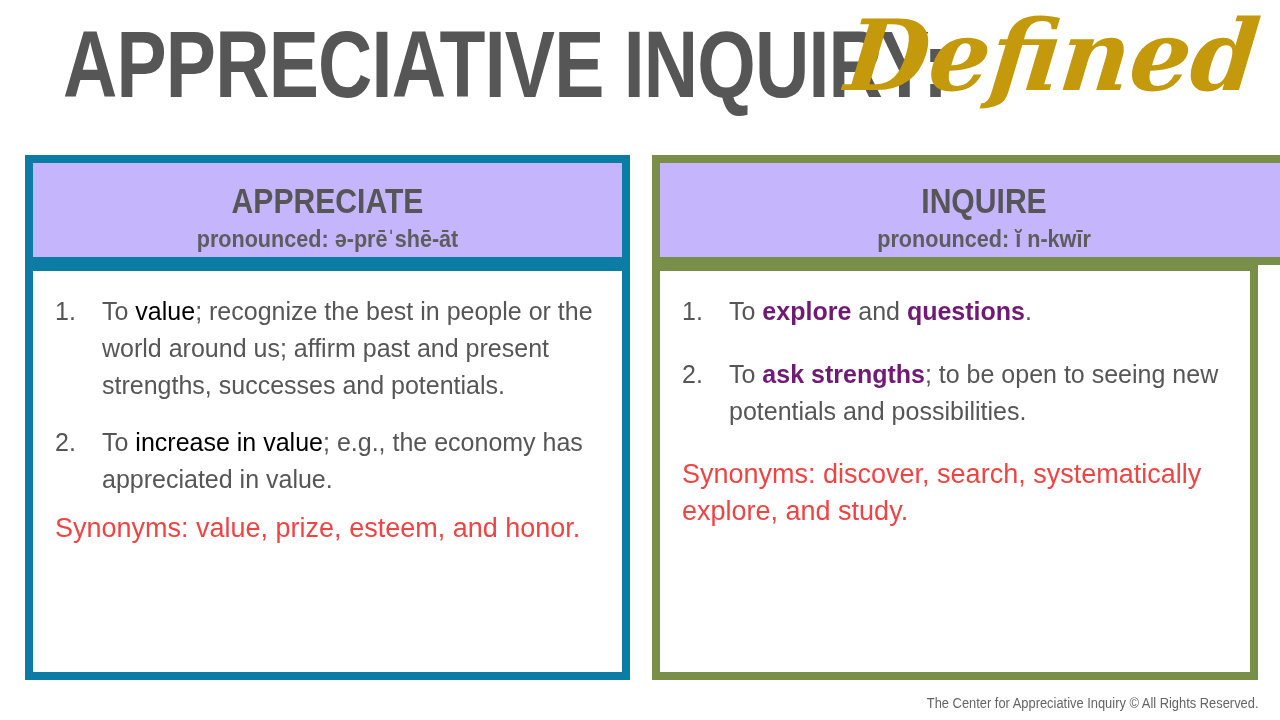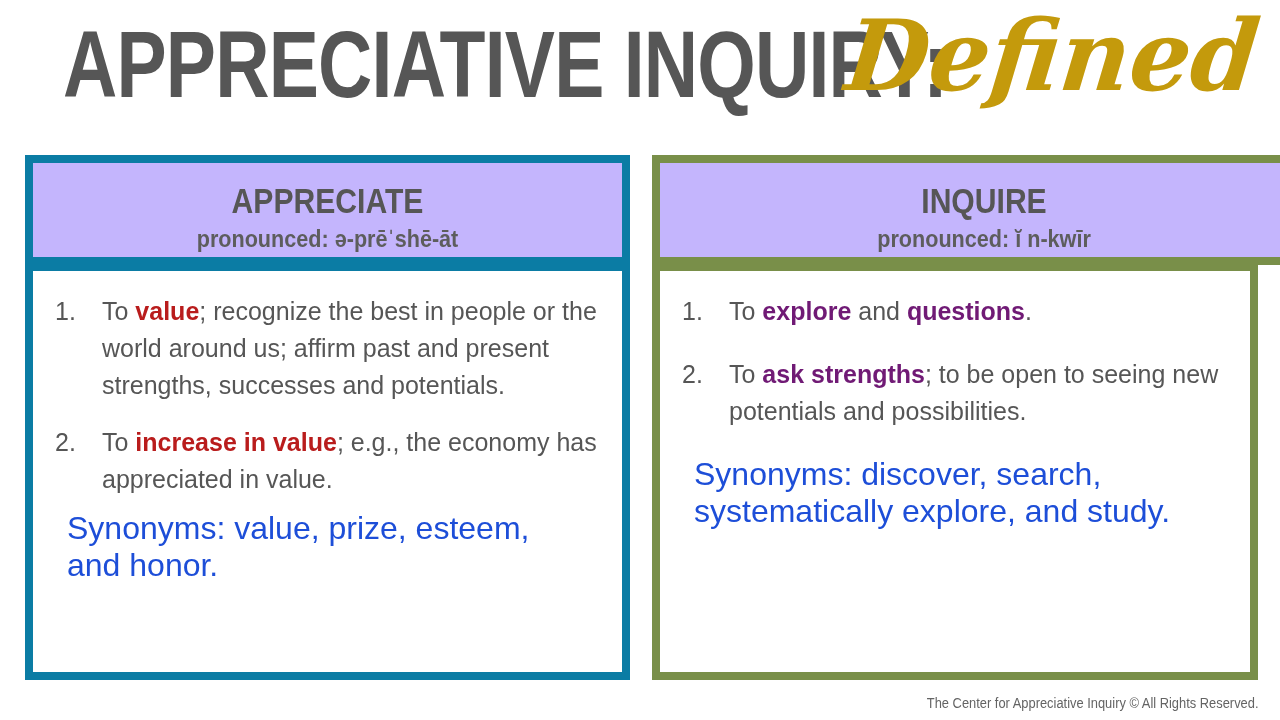--- a/index.html
+++ b/index.html
@@ -138,28 +138,28 @@
   ol.def-list li .marker {
     position: absolute;
     left: 8px;
     top: 0;
     width: 40px;
     font-size: 25px;
     line-height: 37px;
     color: #565656;
   }
   .synonyms {
-    margin: 12px;
+    margin: 0;
     padding: 0 8px 0 8px;
-    font-size: 32px;
+    font-size: 27px;
     line-height: 37px;
-    color: #1d4ed8;
-  }
-
-  #column-appreciate .hl { color: #b91c1c; font-weight: bold; }
+    color: #ef4444;
+  }
+
+  #column-appreciate .hl { color: #000000; font-weight: normal; }
   #column-inquire   .hl { color: #701a75; font-weight: bold; }
 
   #column-inquire ol.def-list li { margin-bottom: 26px; }
   #column-inquire .synonyms { margin-top: 16px; }
   #column-appreciate ol.def-list li:nth-child(2) { margin-bottom: 12px; }
 
   
   #footer {
     position: absolute;
     right: 22px;

